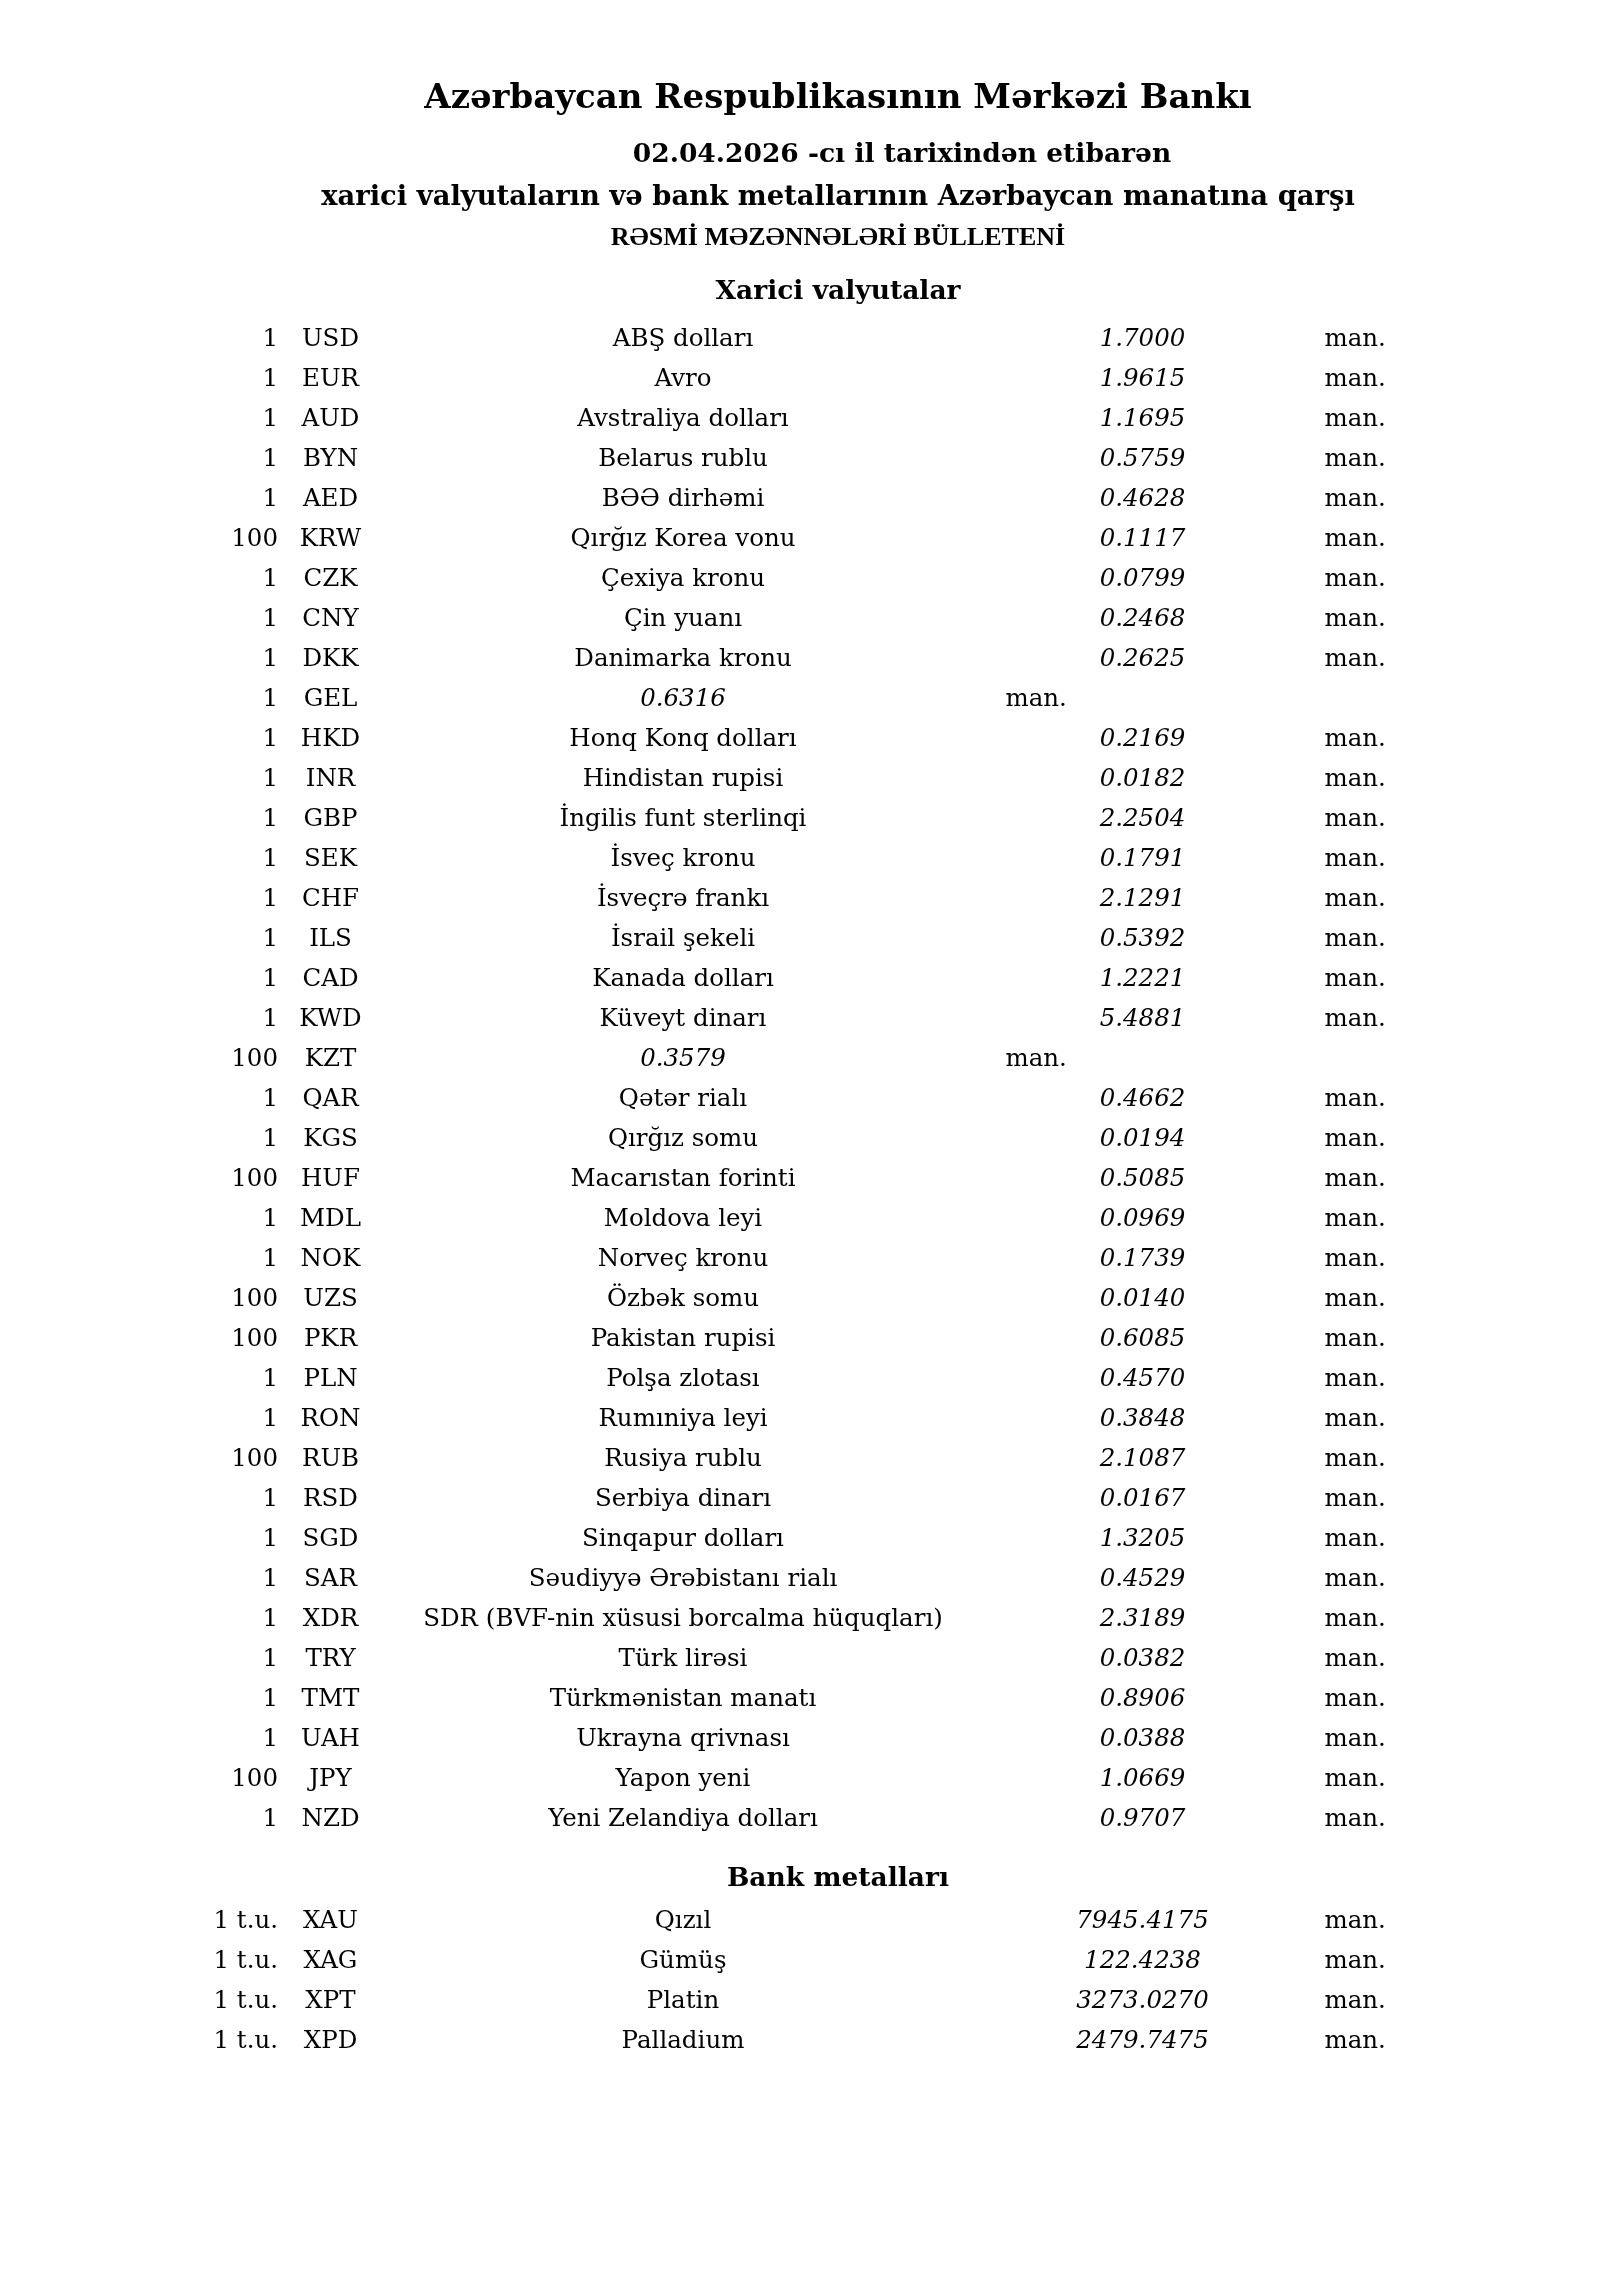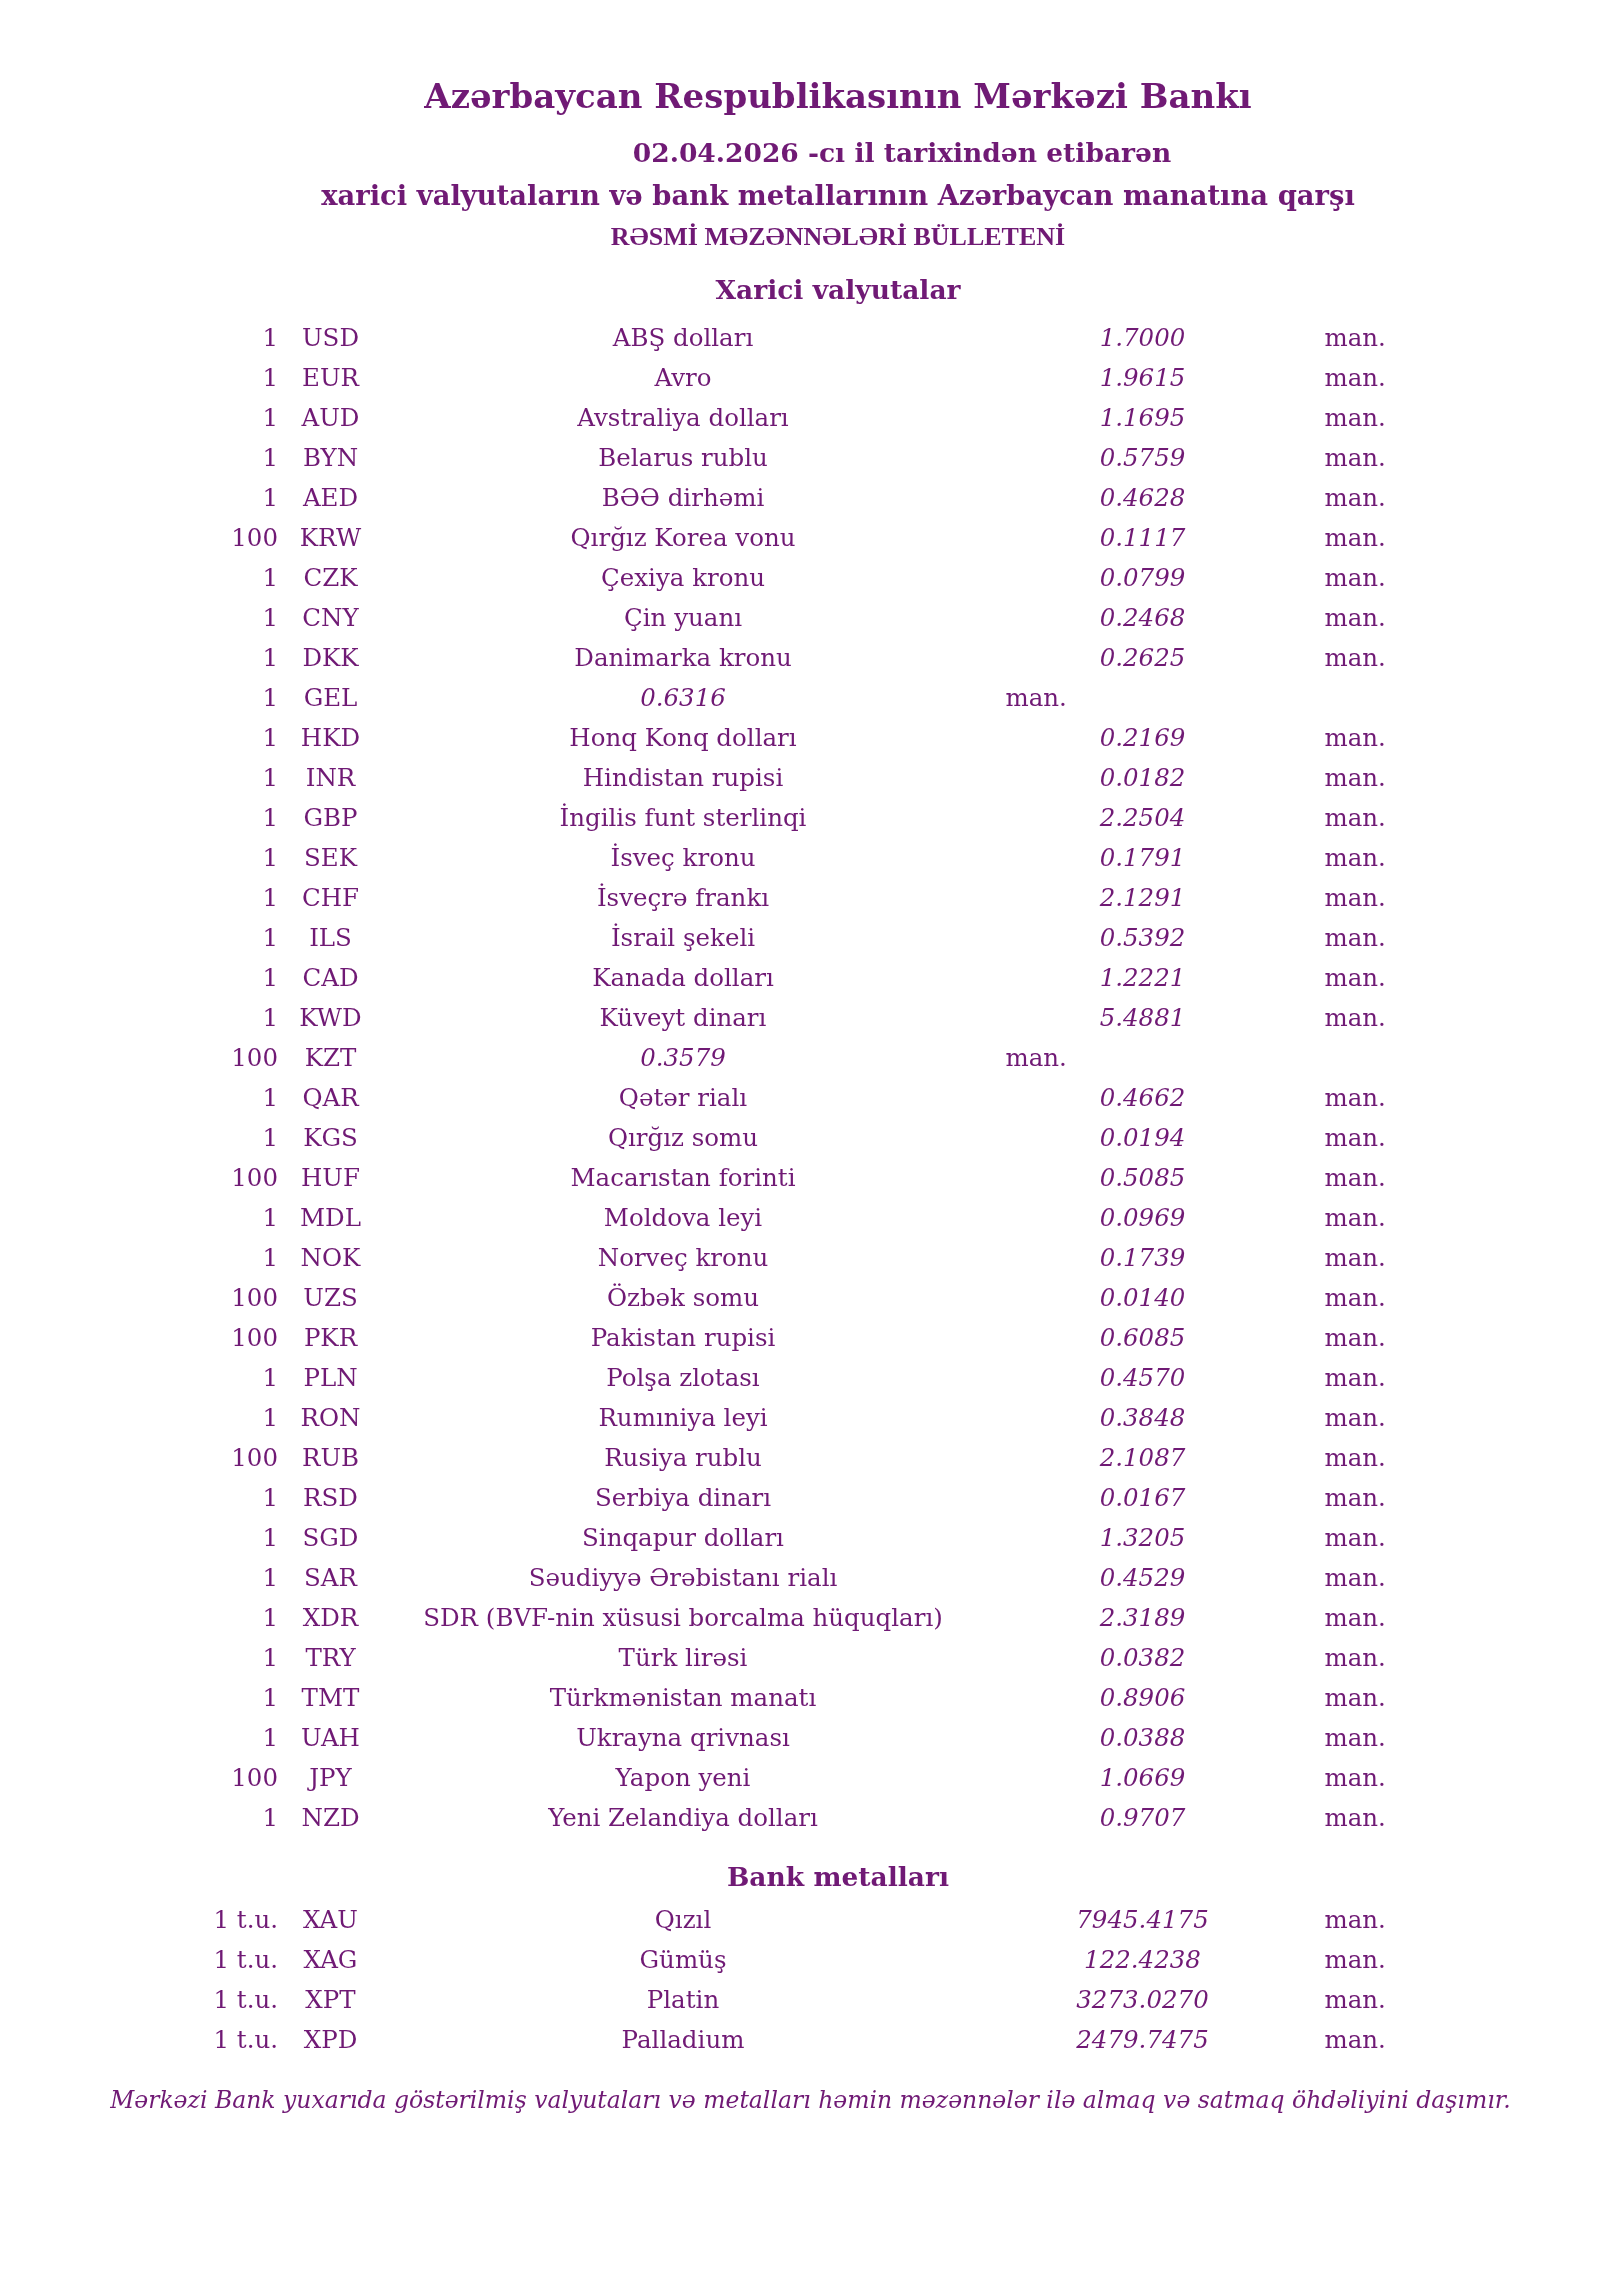--- a/index.html
+++ b/index.html
@@ -2,21 +2,21 @@
 <html><head>
 <meta charset="utf-8">
 <style>
   html,body { margin:0; padding:0; background:#e8e8e8; }
   .page {
     position:relative;
     width:1621px; height:2292px;
     margin:0 auto;
     background:#ffffff;
     font-family:"DejaVu Serif","Liberation Serif",serif;
-    color:#701a75;
+    color:#000000;
     overflow:hidden;
   }
   
   .hdr {
     position:absolute; left:55px; right:0;
     text-align:center; font-weight:bold; white-space:nowrap;
   }
   .title-line    { top:76px;  font-size:34px; }
   .date-line     { top:137px; font-size:26.5px; transform:translateX(64px); }
   .subtitle-line { top:179px; font-size:27.4px; }
@@ -359,16 +359,15 @@
       </div>
       <div class="row">
         <span class="cell qty">1 t.u.</span>
         <span class="cell code">XPD</span>
         <span class="cell name">Palladium</span>
         <span class="cell rate">2479.7475</span>
         <span class="cell unit">man.</span>
       </div>
     </div>
 
-  <div class="footer-note">Mərkəzi Bank yuxarıda göstərilmiş valyutaları və metalları həmin məzənnələr ilə almaq və satmaq öhdəliyini daşımır.</div>
 
 </div>
 
 
 </body></html>

